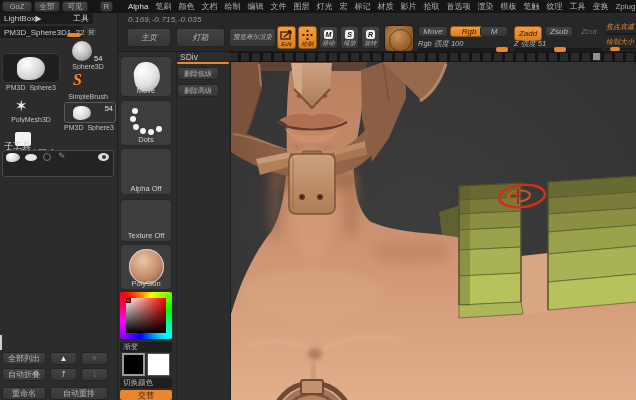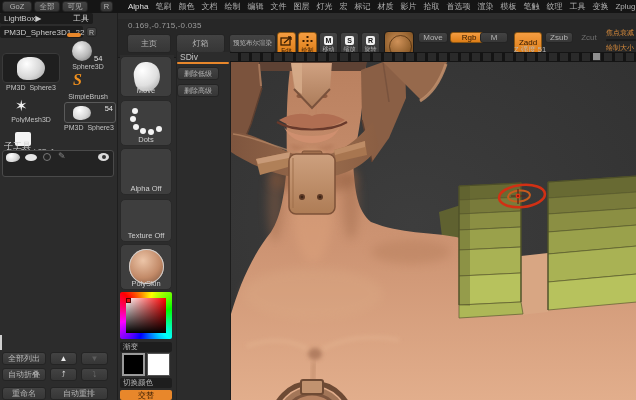--- a/index.html
+++ b/index.html
@@ -51,21 +51,21 @@
              display:flex; align-items:center; justify-content:center; }
   .mini-icon { position:absolute; }
   .eye { width:11px; height:8px; background:#dcdcdc; border-radius:50%; }
   .eye::after { content:""; position:absolute; left:3.5px; top:2px; width:4px; height:4px;
                 background:#333; border-radius:50%; }
   .tick { left:0; top:322px; width:2px; height:15px; background:#cfcfcf; }
   .arrow-up::before { content:"▲"; font-size:8px; color:#e8e8e8; }
   .arrow-dn::before { content:"▼"; font-size:8px; color:#5c5c5c; }
 
   
-  .toolbar { left:118px; top:19px; width:518px; height:39px; background:#272727; border-bottom:1px solid #1b1b1b; }
+  .toolbar { left:118px; top:13px; width:518px; height:39px; background:#272727; border-bottom:1px solid #1b1b1b;font-style:italic; }
   .coords { left:10px; top:2px; font-size:8px; color:#9b9b9b; letter-spacing:.2px; }
   .tool-sm { flex-direction:column; gap:1px; padding-top:1px; }
   .keycap { width:9px; height:9px; background:#f0f0f0; color:#111; border-radius:2px;
             font-size:7px; font-weight:bold; display:flex; align-items:center; justify-content:center; }
   .tool-sm .zh { font-size:6px; }
   .mat-thumb { left:266px; top:12px; width:30px; height:27px; border-radius:4px;
                background:radial-gradient(circle at 45% 38%, #cf9158, #8a5a28 72%, #6e4517);
                border:1px solid #191919; }
   .mat-thumb::after { content:""; position:absolute; left:4px; top:3px; width:21px; height:21px;
                       border-radius:50%; border:1px solid rgba(60,30,5,.65); }
@@ -247,22 +247,27 @@
     <div class="btn tool-sm" style="left:243px;top:13px;width:19px;height:23px;">
       <span class="keycap">R</span>
       <span class="zh">旋转</span>
     </div>
 
     <div class="abs mat-thumb"></div>
 
     <div class="btn" style="left:300px;top:13px;width:30px;height:11px;">Move</div>
     <div class="btn orange" style="left:332px;top:13px;width:38px;height:11px;">Rgb</div>
     <div class="btn" style="left:362px;top:13px;width:28px;height:11px;">M</div>
-
-    <div class="btn orange" style="left:396px;top:13px;width:28px;height:21px;">Zadd</div>
+    <div class="sliderrow" style="left:300px;top:26px;width:92px;">
+      <span>Rgb 强度</span>&nbsp;<span>100</span>
+      <div class="track"></div>
+      <div class="handle" style="right:2px;"></div>
+    </div>
+
+    <div class="btn orange" style="left:396px;top:13px;width:28px;height:15px;">Zadd</div>
     <div class="btn" style="left:427px;top:13px;width:28px;height:11px;">Zsub</div>
     <div class="btn textonly dim" style="left:458px;top:13px;width:26px;height:11px;">Zcut</div>
     <div class="sliderrow" style="left:396px;top:26px;width:88px;">
       <span>Z 强度</span>&nbsp;<span>51</span>
       <div class="track"></div>
       <div class="handle" style="left:40px;"></div>
     </div>
 
     <div class="rslider" style="left:488px;top:9px;">
       <span>焦点衰减</span>

